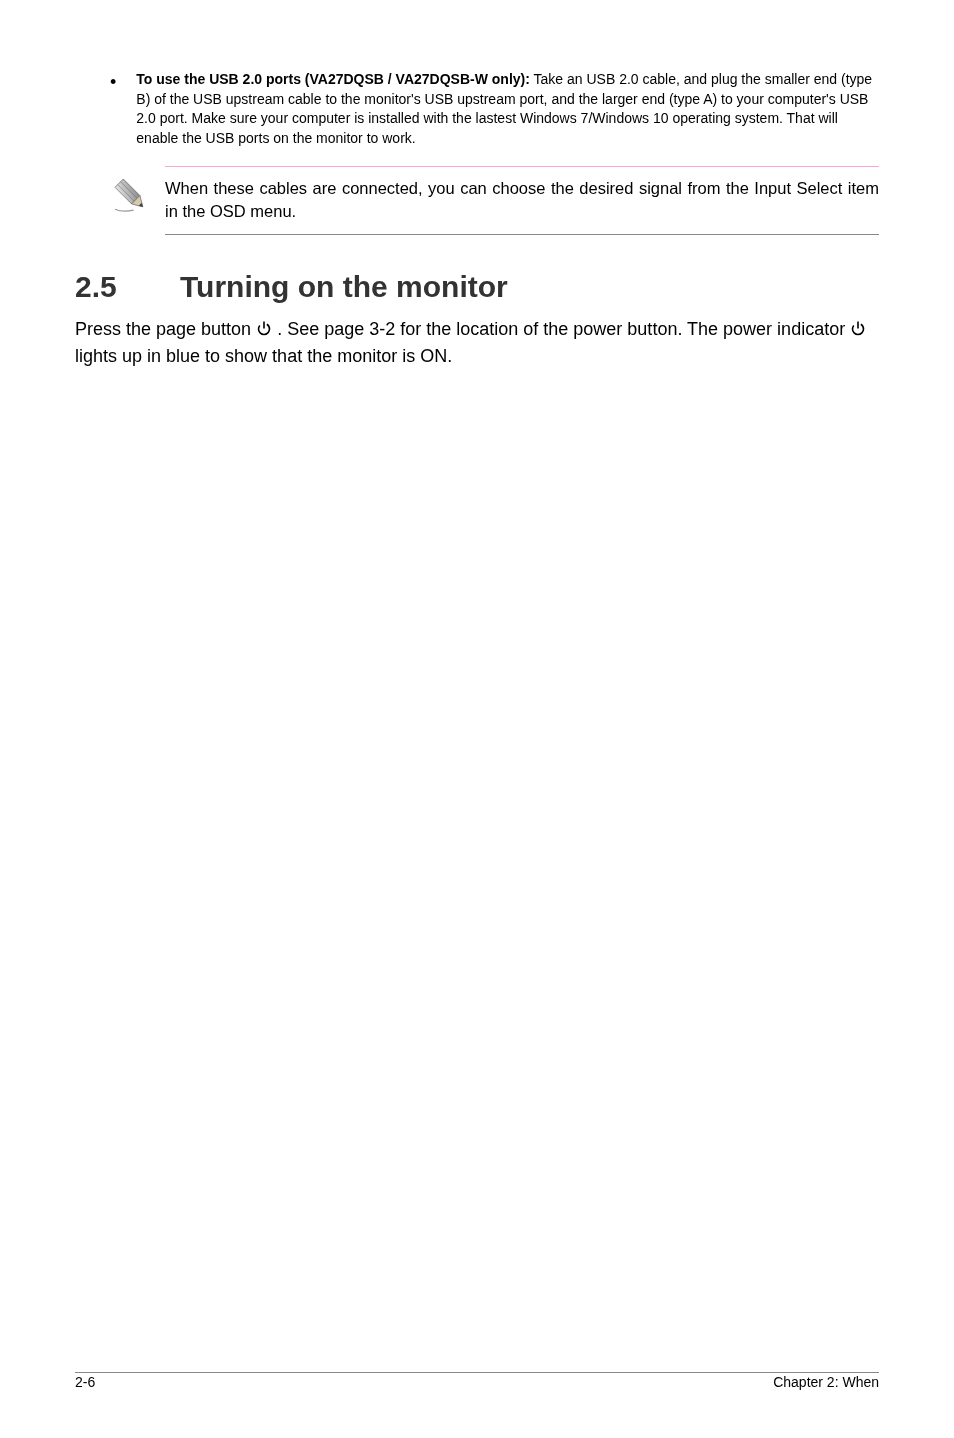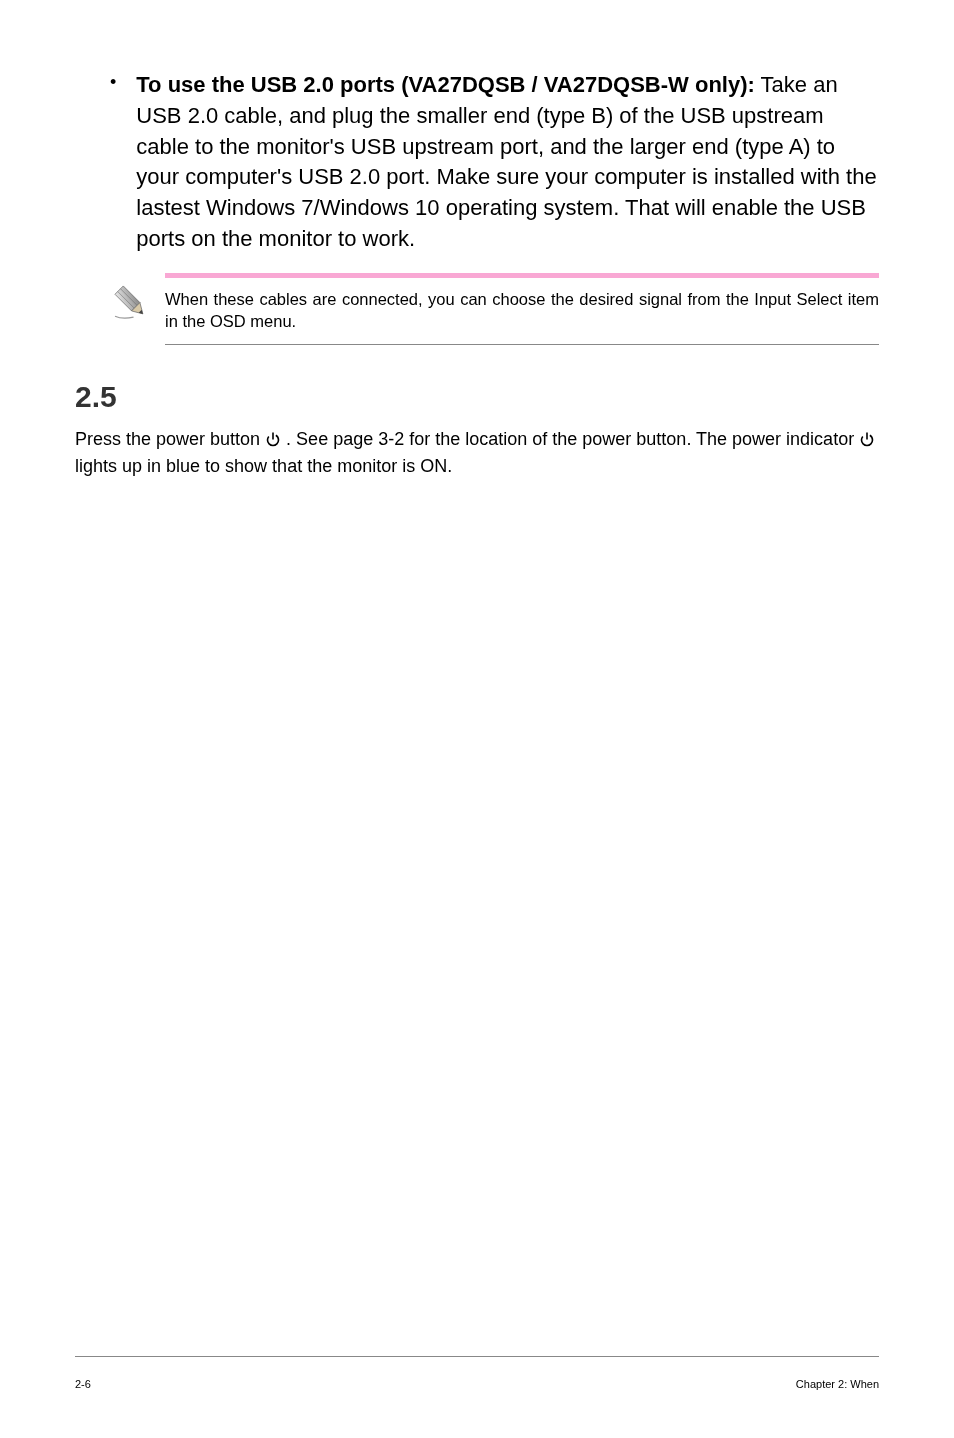--- a/index.html
+++ b/index.html
@@ -24,21 +24,21 @@
       align-items: flex-start;
       margin-bottom: 10px;
     }
     .bullet-marker {
       font-size: 18px;
       margin-right: 20px;
       margin-top: 2px;
       flex-shrink: 0;
     }
     .bullet-text {
-      font-size: 22px;
+      font-size: 14px;
       line-height: 1.4;
     }
     .bullet-text .bold {
       font-weight: bold;
     }
     .note-block {
       display: flex;
       align-items: flex-start;
       margin-top: 18px;
       margin-left: 35px;
@@ -47,21 +47,21 @@
       width: 55px;
       flex-shrink: 0;
       margin-top: 8px;
     }
     .pencil-icon svg {
       width: 42px;
       height: 42px;
     }
     .note-content {
       flex: 1;
-      border-top: 5px solid #f9a8d4;
+      border-top: 1px solid #f9a8d4;
       border-bottom: 1px solid #888;
       padding: 10px 0 12px 0;
       font-size: 16.5px;
       line-height: 1.35;
       text-align: justify;
     }
     .section-heading {
       display: flex;
       align-items: flex-start;
       margin-top: 35px;
@@ -94,24 +94,24 @@
       width: 16px;
       height: 16px;
       display: block;
     }
     .footer {
       position: absolute;
       bottom: 48px;
       left: 75px;
       right: 75px;
       border-top: 1px solid #888;
-      padding-top: 21px;
+      padding-top: 1px;
       display: flex;
       justify-content: space-between;
-      font-size: 11px;
+      font-size: 14px;
       color: #000;
     }
   </style>
 </head>
 <body>
 
 <div class="bullet-list">
   <div class="bullet-item">
     <span class="bullet-marker">•</span>
     <div class="bullet-text">
@@ -137,24 +137,25 @@
         <polygon points="22.5,40.5 27.5,40.5 25,45" fill="#444"></polygon>
       </g>
       <path d="M 6 42 Q 15 46 28 43" stroke="#999" stroke-width="1.5" fill="none"></path>
     </svg>
   </div>
   <div class="note-content">When these cables are connected, you can choose the desired signal from the Input Select item in the OSD menu.</div>
 </div>
 
 <div class="section-heading">
   <span class="section-number">2.5</span>
+  <span class="section-title">Turning on the monitor</span>
 </div>
 
 <div class="body-para">
-  <span>Press the power button </span><span class="power-icon"><svg viewBox="0 0 16 16">
+  <span>Press the page button </span><span class="power-icon"><svg viewBox="0 0 16 16">
         <circle cx="8" cy="9" r="5.5" fill="none" stroke="#000" stroke-width="1.6" stroke-dasharray="26 6" stroke-dashoffset="-3" transform="rotate(-90 8 9)"></circle>
         <line x1="8" y1="1.5" x2="8" y2="8.5" stroke="#000" stroke-width="1.6"></line>
       </svg></span><span> . See page 3-2 for the location of the power button. The power indicator </span><span class="power-icon"><svg viewBox="0 0 16 16">
         <circle cx="8" cy="9" r="5.5" fill="none" stroke="#000" stroke-width="1.6" stroke-dasharray="26 6" stroke-dashoffset="-3" transform="rotate(-90 8 9)"></circle>
         <line x1="8" y1="1.5" x2="8" y2="8.5" stroke="#000" stroke-width="1.6"></line>
       </svg></span><span> lights up in blue to show that the monitor is ON.</span>
 </div>
 
 <div class="footer">
   <span>2-6</span>

